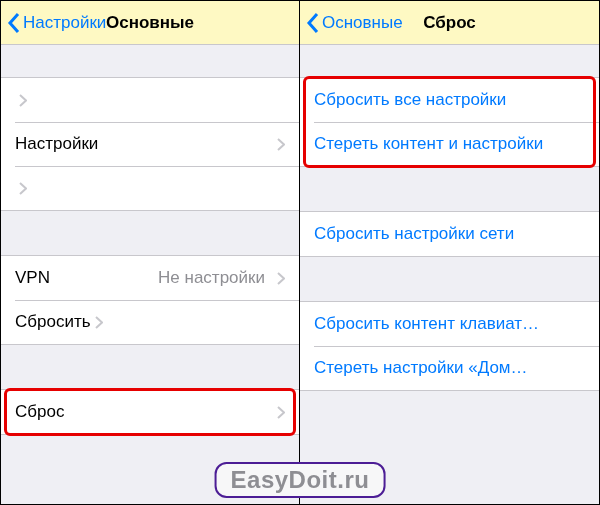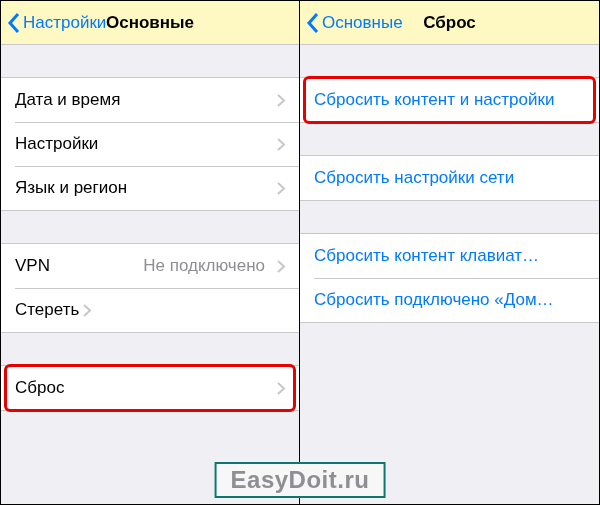--- a/index.html
+++ b/index.html
@@ -8,34 +8,34 @@
   .panes { display: flex; width: 100%; height: 100%; }
   .pane { flex: 1 1 50%; height: 100%; display: flex; flex-direction: column; background: #efeff4; }
   .pane-left { border-right: 1px solid #000; }
   .navbar { height: 44px; background: #fef9c3; border-bottom: 1px solid #c8c7cc; display: flex; align-items: center; position: relative; }
   .nav-back { display: flex; align-items: center; color: #007aff; font-size: 17px; padding-left: 6px; cursor: pointer; }
   .nav-back svg { width: 13px; height: 22px; fill: none; stroke: #007aff; stroke-width: 3; }
   .nav-back-label { margin-left: 3px; }
   .nav-title { position: absolute; left: 0; right: 0; text-align: center; font-size: 17px; font-weight: 600; color: #000; pointer-events: none; }
   .content { flex: 1; overflow: hidden; }
   .group { margin-top: 32px; background: #fff; border-top: 1px solid #c8c7cc; border-bottom: 1px solid #c8c7cc; }
-  .group + .group { margin-top: 32px; }
+  .group + .group { margin-top: 44px; }
   .cell { height: 44px; display: flex; align-items: center; padding: 0 14px; position: relative; cursor: pointer; background: #fff; }
   .cell + .cell::before { content: ""; position: absolute; left: 14px; right: 0; top: 0; height: 1px; background: #c8c7cc; }
   .cell-label { font-size: 17px; color: #000; white-space: nowrap; overflow: hidden; text-overflow: ellipsis; }
   .cell-value { margin-left: auto; margin-right: 8px; font-size: 17px; color: #8e8e93; white-space: nowrap; overflow: hidden; text-overflow: ellipsis; max-width: 150px; }
   .cell .chev { margin-left: 4px; }
   .cell.no-value .cell-label { flex: 1; }
   .chev { width: 8px; height: 13px; flex-shrink: 0; }
   .chev polyline { fill: none; stroke: #c7c7cc; stroke-width: 2; }
   .action-label { font-size: 17px; color: #007aff; white-space: nowrap; overflow: hidden; text-overflow: ellipsis; }
   .highlight-red { position: relative; }
   .highlight-red::after { content: ""; position: absolute; left: 3px; right: 3px; top: 1px; bottom: 1px; border: 3px solid #e60000; border-radius: 6px; pointer-events: none; }
   .group.highlight-red::after { top: -2px; bottom: -2px; }
-  .watermark { position: absolute; bottom: 6px; left: 50%; transform: translateX(-50%); font-size: 24px; font-weight: 600; color: #8e8e93; background: #f7f7f8; border: 2px solid #0f766e; border-radius: 0; padding: 2px 14px; letter-spacing: 0.5px; pointer-events: none; }
+  .watermark { position: absolute; bottom: 6px; left: 50%; transform: translateX(-50%); font-size: 24px; font-weight: 600; color: #8e8e93; background: #f7f7f8; border: 2px solid #4c1d95; border-radius: 12px; padding: 2px 14px; letter-spacing: 0.5px; pointer-events: none; }
 </style>
 </head>
 <body>
 
 <div class="wrap">
   <div class="panes">
 
     <div class="pane pane-left">
       <div class="navbar">
         <div class="nav-back">
@@ -43,49 +43,47 @@
               <polyline points="11,2 3,11 11,20"></polyline>
             </svg>
           <span class="nav-back-label">Настройки</span>
         </div>
         <div class="nav-title">Основные</div>
       </div>
       <div class="content">
 
         <div class="group">
           <div class="cell no-value">
-            <span class="cell-label">Дата и время</span>
             <svg class="chev" viewBox="0 0 8 13">
                 <polyline points="1,1 7,6.5 1,12"></polyline>
               </svg>
           </div>
           <div class="cell no-value">
             <span class="cell-label">Настройки</span>
             <svg class="chev" viewBox="0 0 8 13">
                 <polyline points="1,1 7,6.5 1,12"></polyline>
               </svg>
           </div>
           <div class="cell no-value">
-            <span class="cell-label">Язык и регион</span>
             <svg class="chev" viewBox="0 0 8 13">
                 <polyline points="1,1 7,6.5 1,12"></polyline>
               </svg>
           </div>
         </div>
 
         <div class="group">
           <div class="cell">
             <span class="cell-label">VPN</span>
-            <span class="cell-value">Не подключено</span>
+            <span class="cell-value">Не настройки</span>
             <svg class="chev" viewBox="0 0 8 13">
                 <polyline points="1,1 7,6.5 1,12"></polyline>
               </svg>
           </div>
           <div class="cell">
-            <span class="cell-label">Стереть</span>
+            <span class="cell-label">Сбросить</span>
             <svg class="chev" viewBox="0 0 8 13">
                 <polyline points="1,1 7,6.5 1,12"></polyline>
               </svg>
           </div>
         </div>
 
         <div class="group highlight-red">
           <div class="cell no-value">
             <span class="cell-label">Сброс</span>
             <svg class="chev" viewBox="0 0 8 13">
@@ -104,36 +102,39 @@
               <polyline points="11,2 3,11 11,20"></polyline>
             </svg>
           <span class="nav-back-label">Основные</span>
         </div>
         <div class="nav-title">Сброс</div>
       </div>
       <div class="content">
 
         <div class="group highlight-red">
           <div class="cell">
-            <span class="action-label">Сбросить контент и настройки</span>
+            <span class="action-label">Сбросить все настройки</span>
+          </div>
+          <div class="cell">
+            <span class="action-label">Стереть контент и настройки</span>
           </div>
         </div>
 
         <div class="group">
           <div class="cell">
             <span class="action-label">Сбросить настройки сети</span>
           </div>
         </div>
 
         <div class="group">
           <div class="cell">
             <span class="action-label">Сбросить контент клавиат…</span>
           </div>
           <div class="cell">
-            <span class="action-label">Сбросить подключено «Дом…</span>
+            <span class="action-label">Стереть настройки «Дом…</span>
           </div>
         </div>
 
       </div>
     </div>
   </div>
 
   <div class="watermark">EasyDoit.ru</div>
 </div>
 

